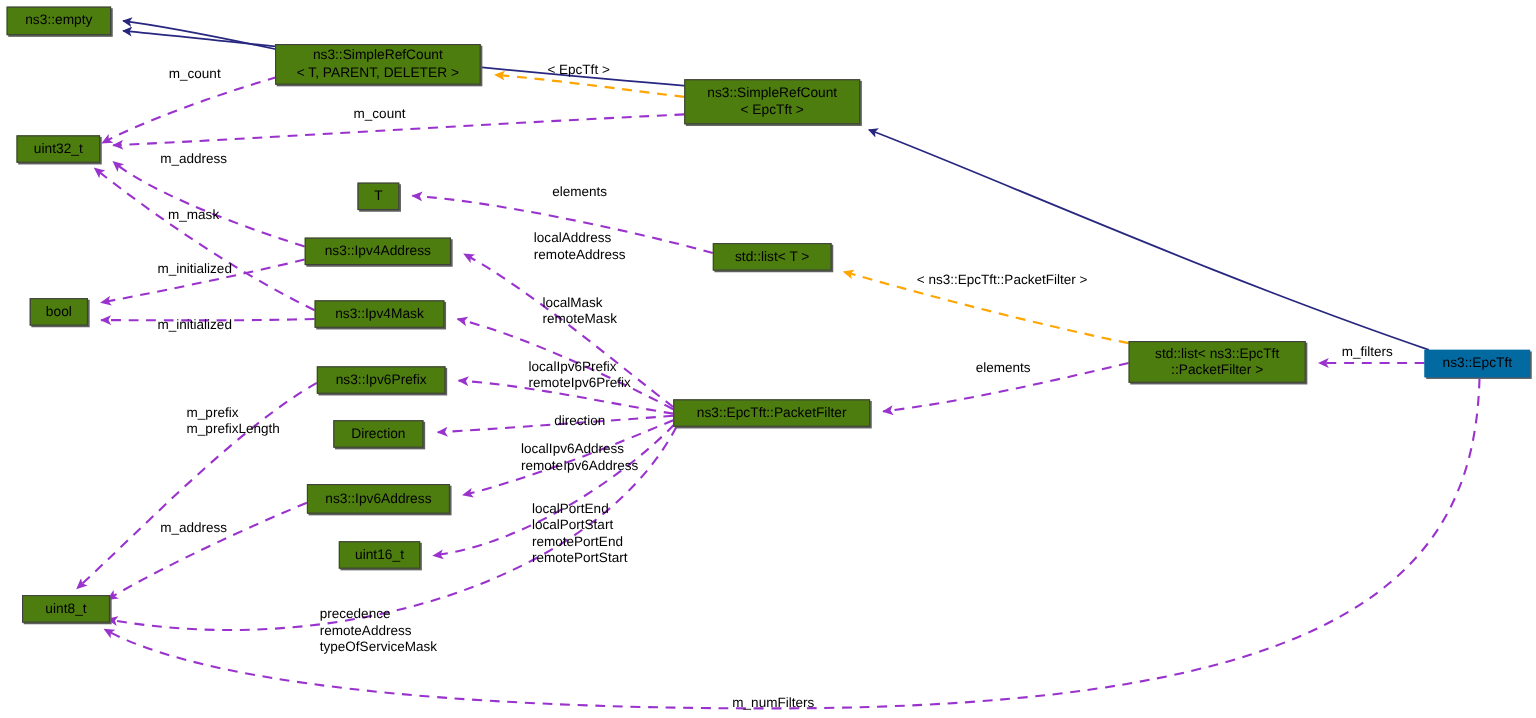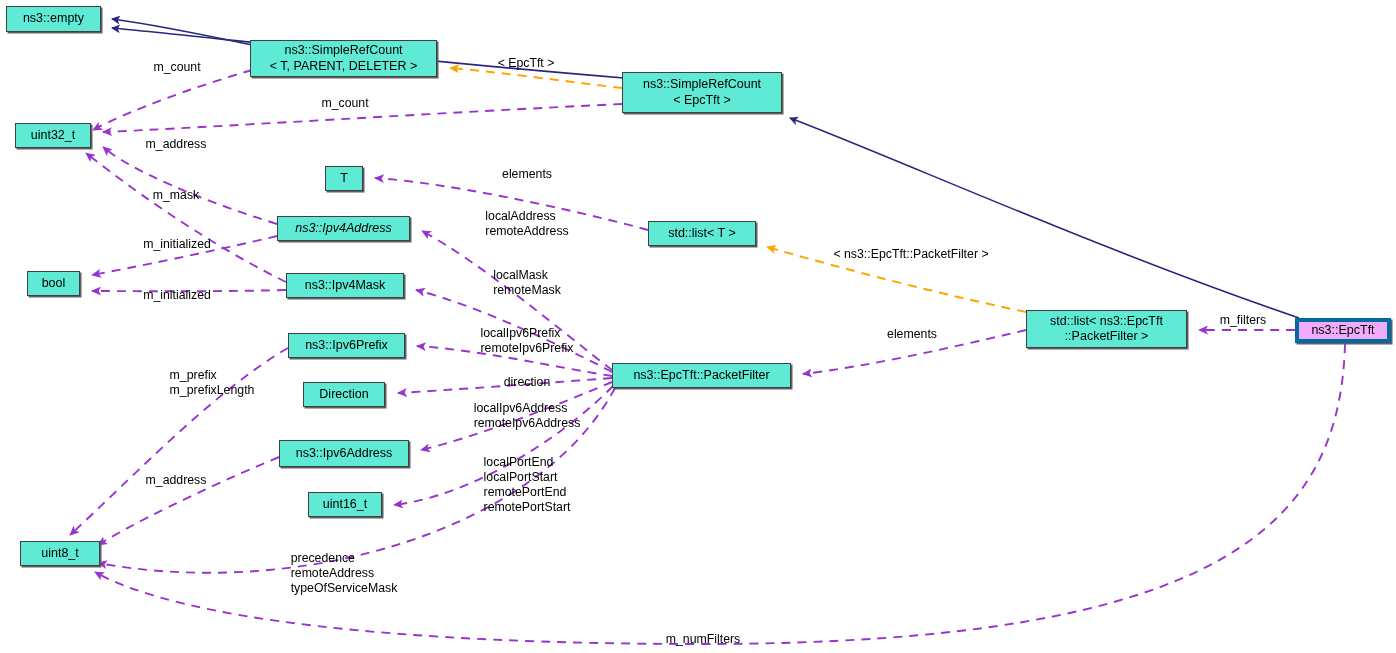--- a/index.html
+++ b/index.html
@@ -20,36 +20,36 @@
     position: absolute;
     left: 0;
     top: 0;
     width: 1396px;
     height: 653px;
   }
   .node {
     position: absolute;
     box-sizing: border-box;
     border: 1px solid #404040;
-    background: #5eead4;
+    background: #4d7c0f;
     color: #000000;
     font-size: 12.5px;
     line-height: 1.22;
     text-align: center;
     display: flex;
     flex-direction: column;
     align-items: center;
     justify-content: center;
     white-space: nowrap;
     box-shadow: 1.5px 1.5px 0 0 #606060;
     padding: 0 5px;
   }
   .node.highlight {
-    background: #f0abfc;
-    border: 4px solid #0369a1;
+    background: #0369a1;
+    border: 6px solid #0369a1;
   }
   .node .nline {
     display: block;
   }
   .edge-label {
     position: absolute;
     font-size: 12.3px;
     line-height: 1.22;
     color: #000000;
     text-align: left;
@@ -123,21 +123,21 @@
       <div class="node" style="left: 622px; top: 72px; width: 160px; height: 41px;">
         <span class="nline">ns3::SimpleRefCount</span>
         <span class="nline">&lt; EpcTft &gt;</span>
       </div>
       <div class="node" style="left: 15px; top: 123px; width: 76px; height: 25px;">
         <span class="nline">uint32_t</span>
       </div>
       <div class="node" style="left: 325px; top: 166px; width: 38px; height: 25px;">
         <span class="nline">T</span>
       </div>
-      <div class="node" style="left: 277px; top: 216px; width: 133px; height: 25px; font-style: italic;">
+      <div class="node" style="left: 277px; top: 216px; width: 133px; height: 25px;">
         <span class="nline">ns3::Ipv4Address</span>
       </div>
       <div class="node" style="left: 648px; top: 221px; width: 108px; height: 25px;">
         <span class="nline">std::list&lt; T &gt;</span>
       </div>
       <div class="node" style="left: 27px; top: 271px; width: 53px; height: 25px; justify-content: center;">
         <span class="nline">bool</span>
       </div>
       <div class="node" style="left: 286px; top: 273px; width: 118px; height: 25px;">
         <span class="nline">ns3::Ipv4Mask</span>

